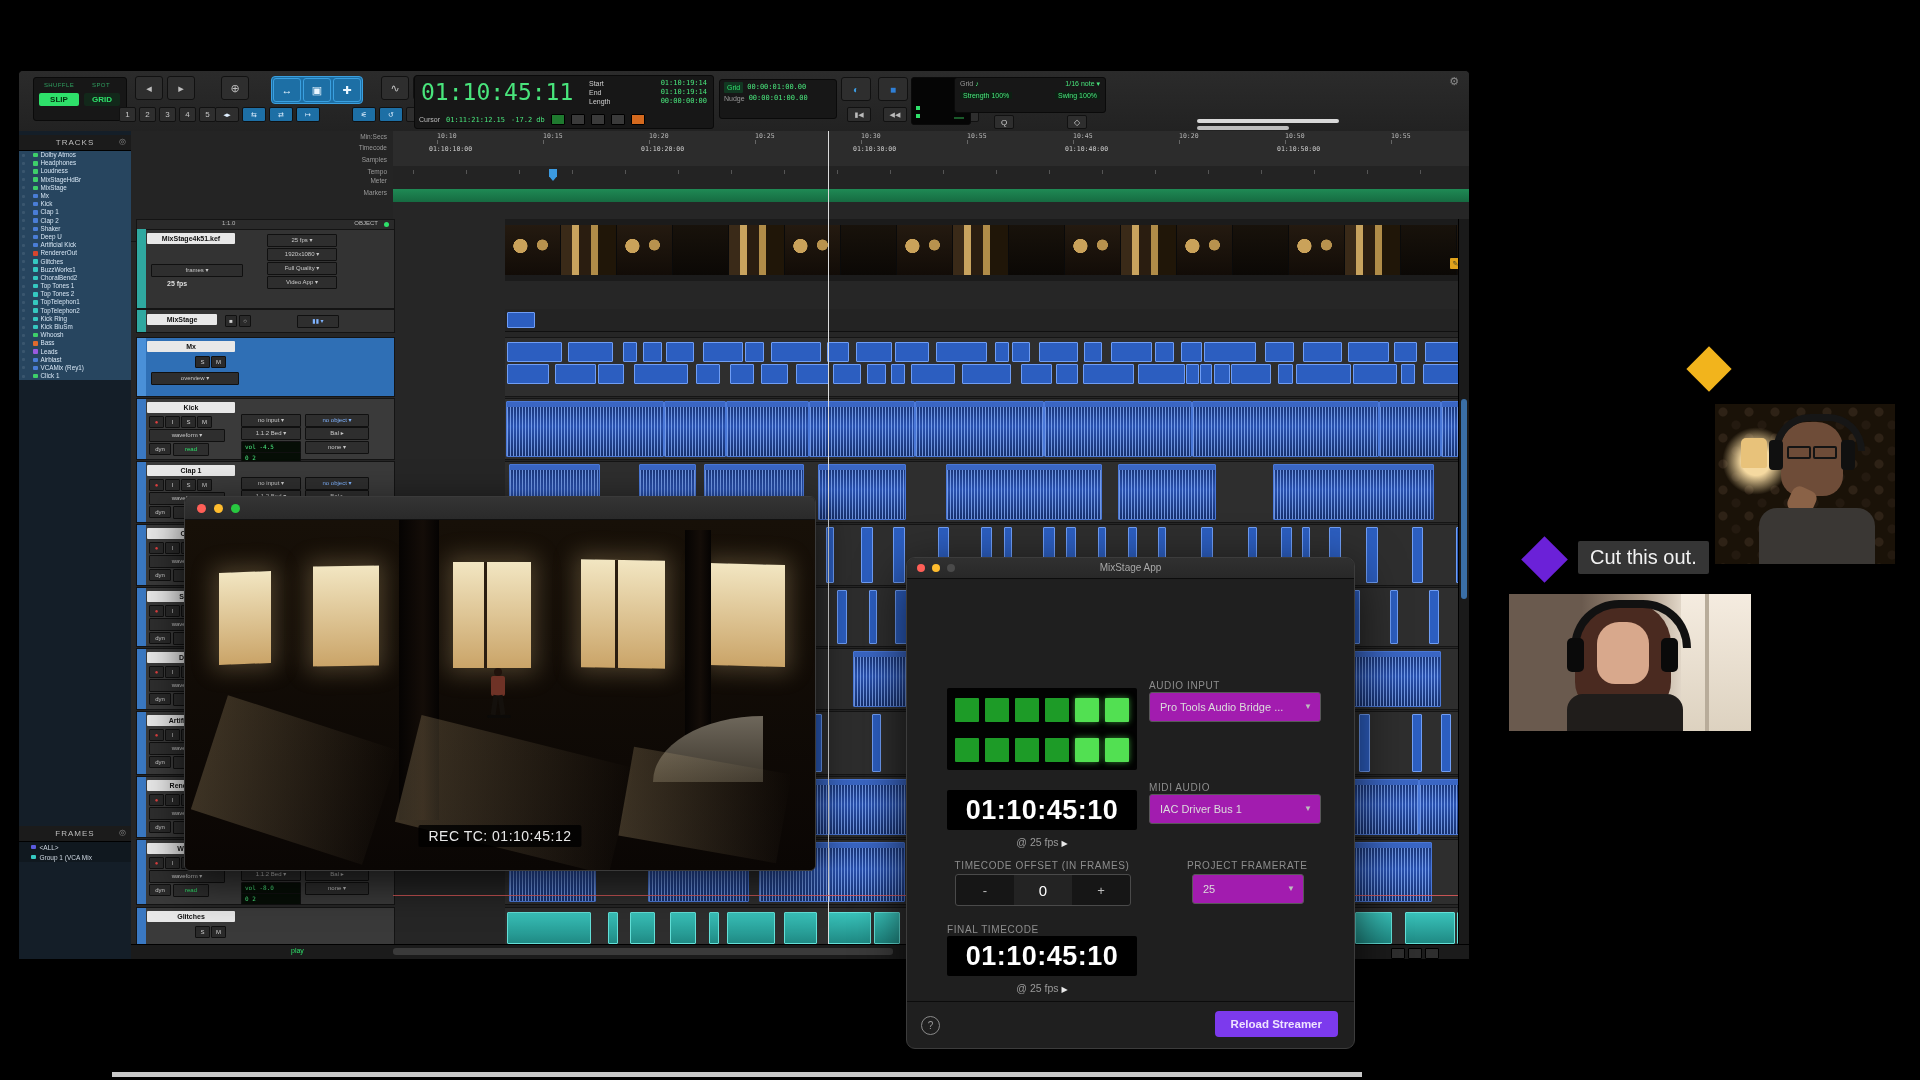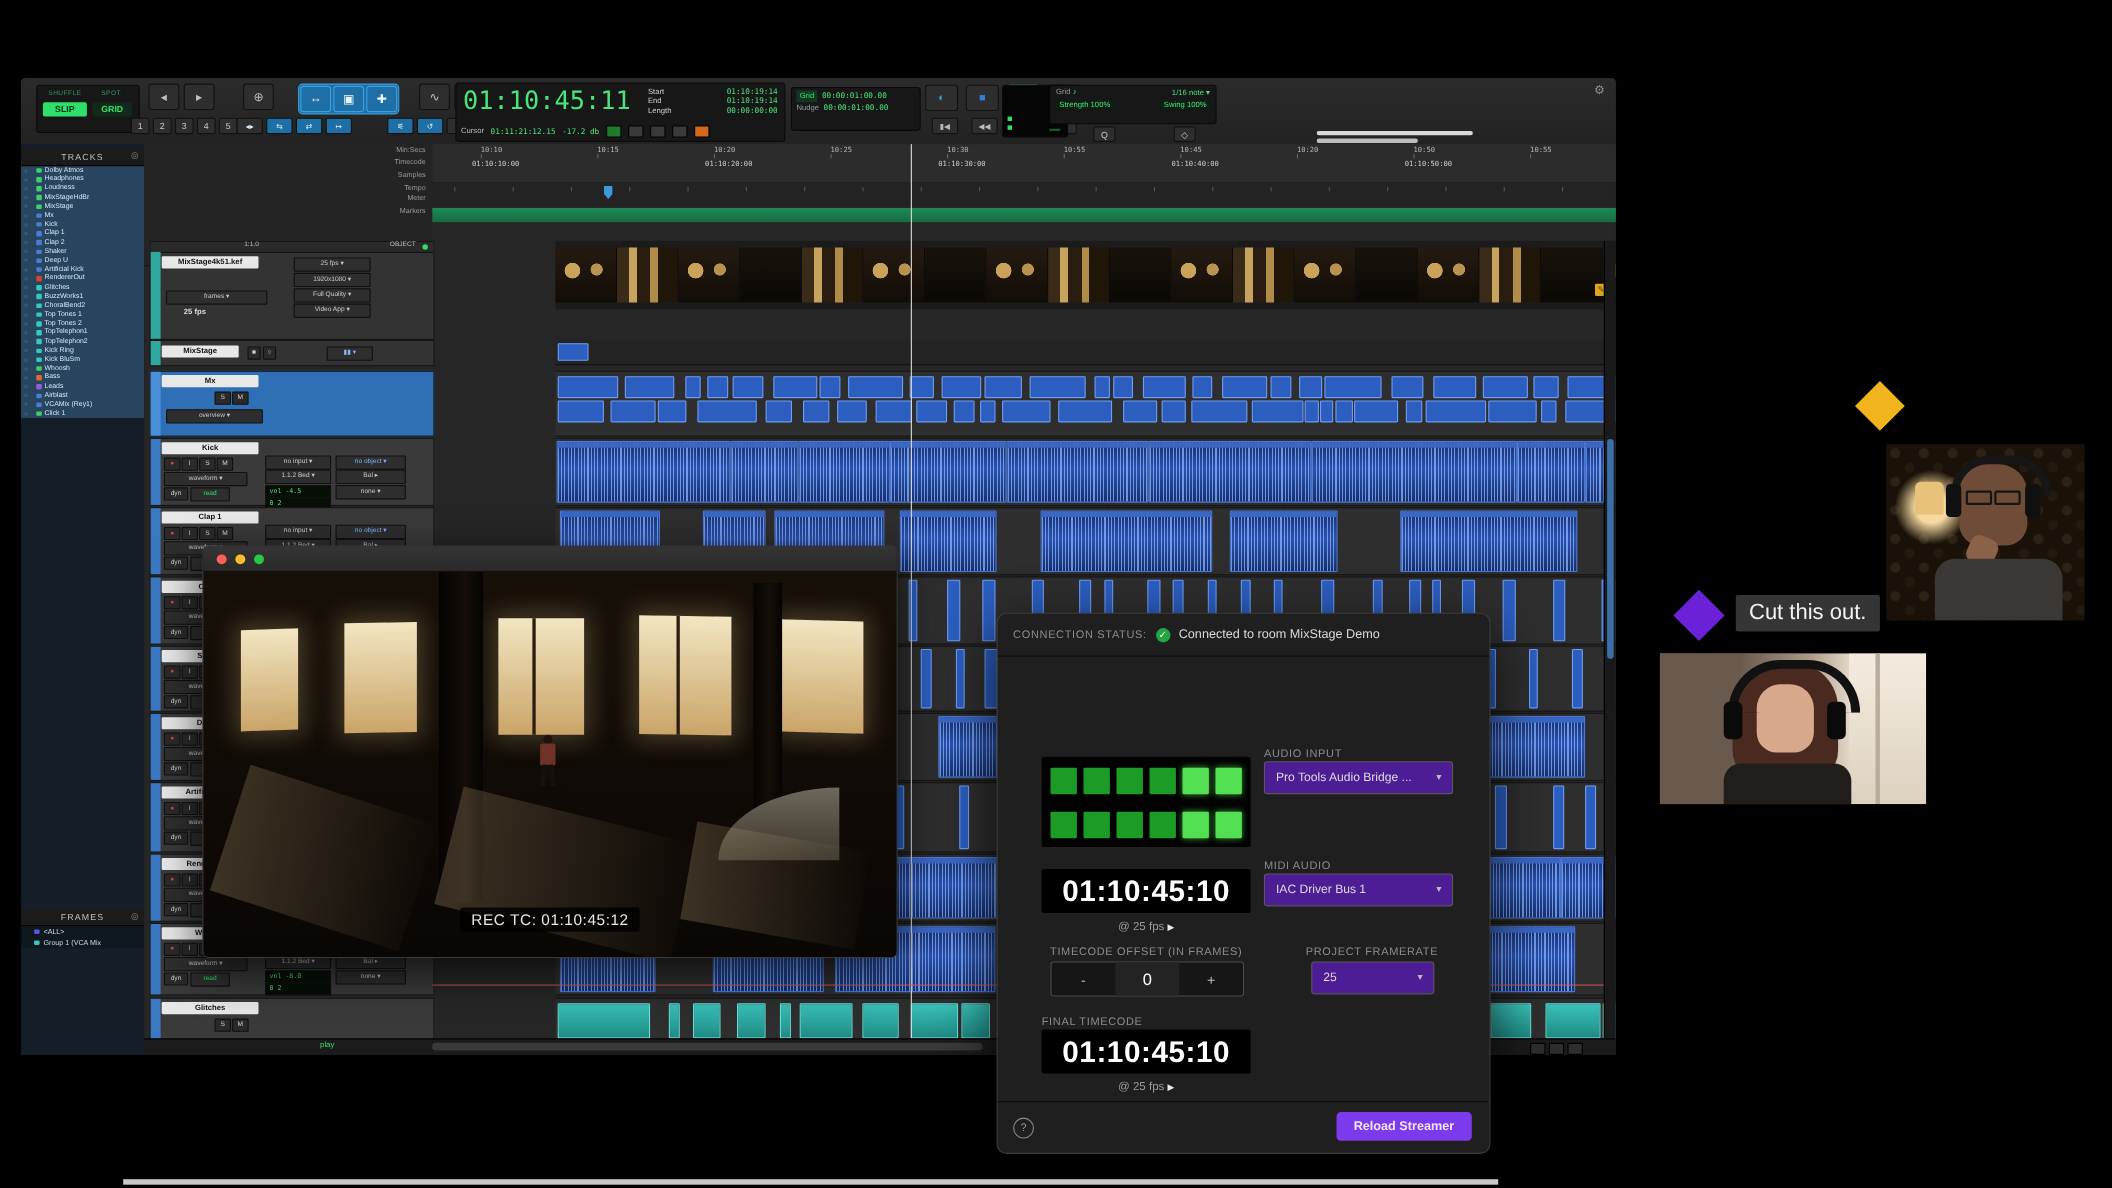--- a/index.html
+++ b/index.html
@@ -119,21 +119,21 @@
   .small-label{font-size:10px;color:#8d8d8d;letter-spacing:.6px;}
   #st-statusval{font-size:11.5px;color:#d8d8d8;}
   .chk{width:13px;height:13px;border-radius:50%;background:#22a544;color:#fff;font-size:9px;
       text-align:center;line-height:13px;}
   .meterbox{position:absolute;left:40px;width:190px;background:#020202;border-radius:2px;}
   .msq{position:absolute;width:24px;height:24px;border-radius:1px;}
   .tcbox{position:absolute;left:40px;width:190px;height:40px;background:#000;border-radius:2px;
       color:#fff;font-size:27px;font-weight:bold;text-align:center;line-height:40px;letter-spacing:.5px;}
   .fpsline{position:absolute;left:40px;width:190px;text-align:center;font-size:10.5px;color:#9a9a9a;}
   .fpsline .tri{color:#e8e8e8;font-size:8px;}
-  .st-sel{position:absolute;background:#4c1d95;border:1px solid #585858;border-radius:3px;height:28px;
+  .st-sel{position:absolute;background:#a21caf;border:1px solid #585858;border-radius:3px;height:28px;
       color:#dcdcdc;font-size:11px;line-height:28px;padding:0 10px;}
   .st-sel .car{position:absolute;right:8px;color:#bdbdbd;font-size:8px;}
   .stepper{position:absolute;border:1px solid #4a4a4a;border-radius:3px;background:#161616;height:30px;
       display:flex;align-items:stretch;}
   .step-btn{width:58px;color:#bdbdbd;font-size:13px;display:flex;align-items:center;justify-content:center;}
   .step-val{width:58px;background:#232323;color:#fff;font-size:15px;display:flex;align-items:center;justify-content:center;}
   #st-footer{position:absolute;left:0;right:0;bottom:0;height:46px;border-top:1px solid #0c0c0c;}
   #help-btn{position:absolute;left:14px;top:14px;width:17px;height:17px;border:1.5px solid #8a8a8a;border-radius:50%;
       color:#9a9a9a;font-size:10px;text-align:center;line-height:17px;}
   #reload-btn{position:absolute;right:16px;top:9px;background:#7c3aed;color:#efe3ff;font-size:11.5px;
@@ -994,24 +994,25 @@
       </div>
 
       <div class="streak" style="left:20px;top:200px;width:180px;height:120px;transform:rotate(18deg);"></div>
       <div class="streak" style="left:220px;top:220px;width:220px;height:110px;transform:rotate(14deg);"></div>
       <div class="streak" style="left:440px;top:240px;width:160px;height:90px;transform:rotate(10deg);"></div>
       <div id="rec-chip">REC TC: 01:10:45:12</div>
     </div>
   </div>
 
   <div id="streamer" class="abs">
-    <div id="st-status">
-      <span class="small-label">CONNECTION STATUS:</span>
-      <span class="chk">✓</span>
-      <span id="st-statusval">Connected to room MixStage Demo</span>
+    <div id="st-title">
+      <div class="dot" style="left:10px;top:6px;width:8px;height:8px;background:#ff5f57;"></div>
+      <div class="dot" style="left:25px;top:6px;width:8px;height:8px;background:#febc2e;"></div>
+      <div class="dot" style="left:40px;top:6px;width:8px;height:8px;background:#4a4a4a;"></div>
+      <span>MixStage App</span>
     </div>
 
     <div class="meterbox" style="top:130px;height:82px;" id="meters">
         <div class="msq" style="left: 8px; top: 10px; background: rgb(29, 155, 39); box-shadow: none;"></div>
         <div class="msq" style="left: 38px; top: 10px; background: rgb(29, 155, 39); box-shadow: none;"></div>
         <div class="msq" style="left: 68px; top: 10px; background: rgb(29, 155, 39); box-shadow: none;"></div>
         <div class="msq" style="left: 98px; top: 10px; background: rgb(29, 155, 39); box-shadow: none;"></div>
         <div class="msq" style="left: 128px; top: 10px; background: rgb(82, 224, 82); box-shadow: rgba(82, 224, 82, 0.6) 0px 0px 6px;"></div>
         <div class="msq" style="left: 158px; top: 10px; background: rgb(82, 224, 82); box-shadow: rgba(82, 224, 82, 0.6) 0px 0px 6px;"></div>
         <div class="msq" style="left: 8px; top: 50px; background: rgb(29, 155, 39); box-shadow: none;"></div>

